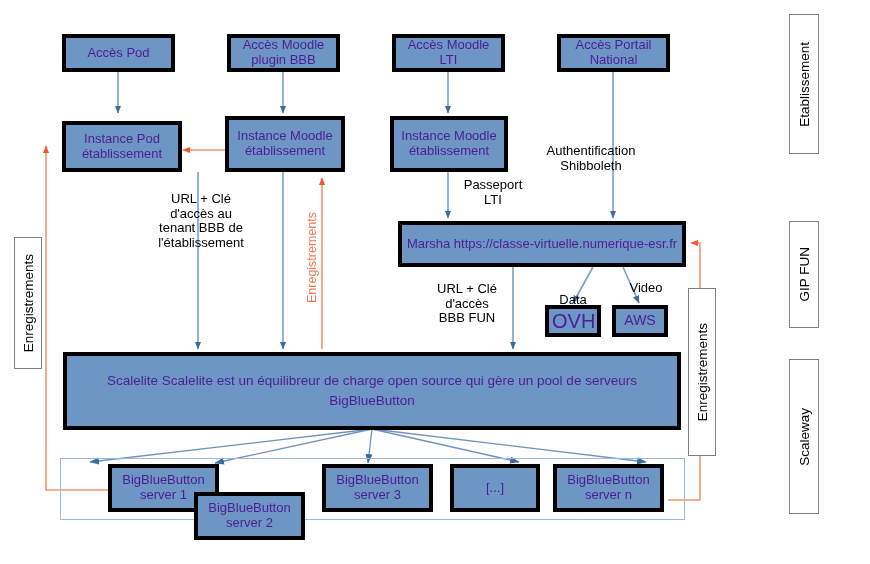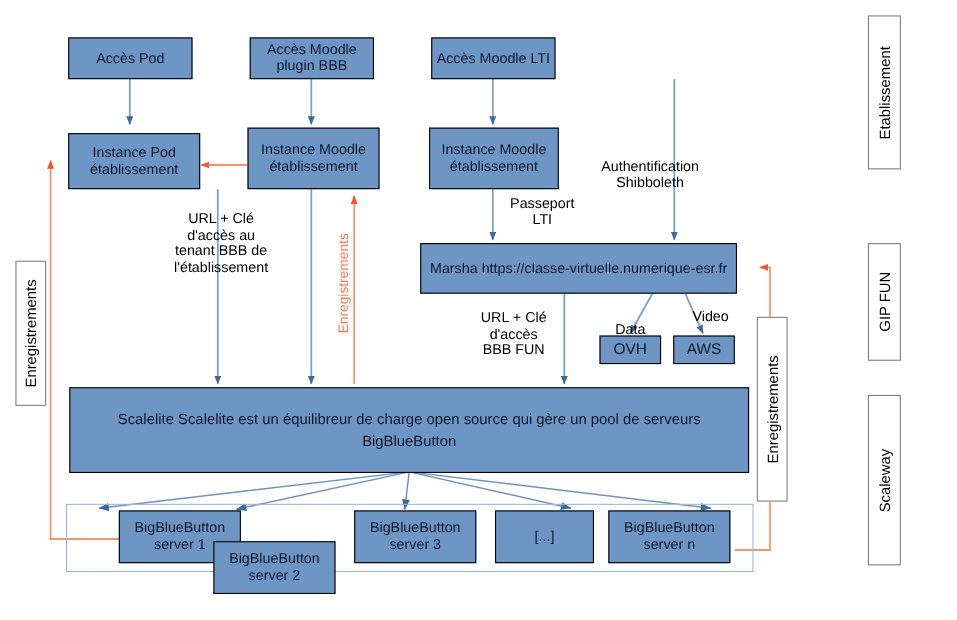--- a/index.html
+++ b/index.html
@@ -20,22 +20,22 @@
   svg.wires {
     position: absolute;
     left: 0; top: 0;
     width: 870px;
     height: 564px;
     pointer-events: none;
   }
   .node {
     position: absolute;
     background: #6E96C4;
-    border: 1px solid #000000;
-    color: #0f172a;
+    border: 4px solid #000000;
+    color: #4c1d95;
     display: flex;
     align-items: center;
     justify-content: center;
     text-align: center;
     line-height: 1.12;
     font-size: 13px;
     box-sizing: border-box;
     padding: 12px 3px;
   }
   .node .txt { display: block; width: 100%; }
@@ -146,44 +146,48 @@
   <div class="node" style="left:227px; top:34px;  width:113px; height:38px;">
     <span class="txt">Accès Moodle
 plugin BBB</span>
   </div>
 
   <div class="node" style="left:392px; top:34px;  width:113px; height:38px;">
     <span class="txt">Accès Moodle
 LTI</span>
   </div>
 
+  <div class="node" style="left:557px; top:34px;  width:113px; height:38px;">
+    <span class="txt">Accès Portail
+National</span>
+  </div>
 
   <div class="node" style="left:62px;  top:121px; width:120px; height:51px;">
     <span class="txt">Instance Pod
 établissement</span>
   </div>
 
   <div class="node" style="left:225px; top:116px; width:120px; height:56px;">
     <span class="txt">Instance
 Moodle
 établissement</span>
   </div>
 
   <div class="node" style="left:390px; top:116px; width:118px; height:56px;">
     <span class="txt">Instance
 Moodle
 établissement</span>
   </div>
 
-  <div class="node" style="left:382px; top:221px; width:288px; height:46px;">
+  <div class="node" style="left:398px; top:221px; width:288px; height:46px;">
     <span class="txt">Marsha
 https://classe-virtuelle.numerique-esr.fr</span>
   </div>
 
-  <div class="node" style="left:545px; top:305px; width:56px; height:25px; font-size:14px;">
+  <div class="node" style="left:545px; top:305px; width:56px; height:25px; font-size:20px;">
     <span class="txt">OVH</span>
   </div>
 
   <div class="node" style="left:612px; top:305px; width:56px; height:25px; font-size:14px;">
     <span class="txt">AWS</span>
   </div>
 
   <div class="node" style="left:63px; top:352px; width:618px; height:78px; font-size:13.5px; line-height:1.45;">
     <span class="txt">Scalelite
 Scalelite est un équilibreur de charge open source qui gère un pool de serveurs

